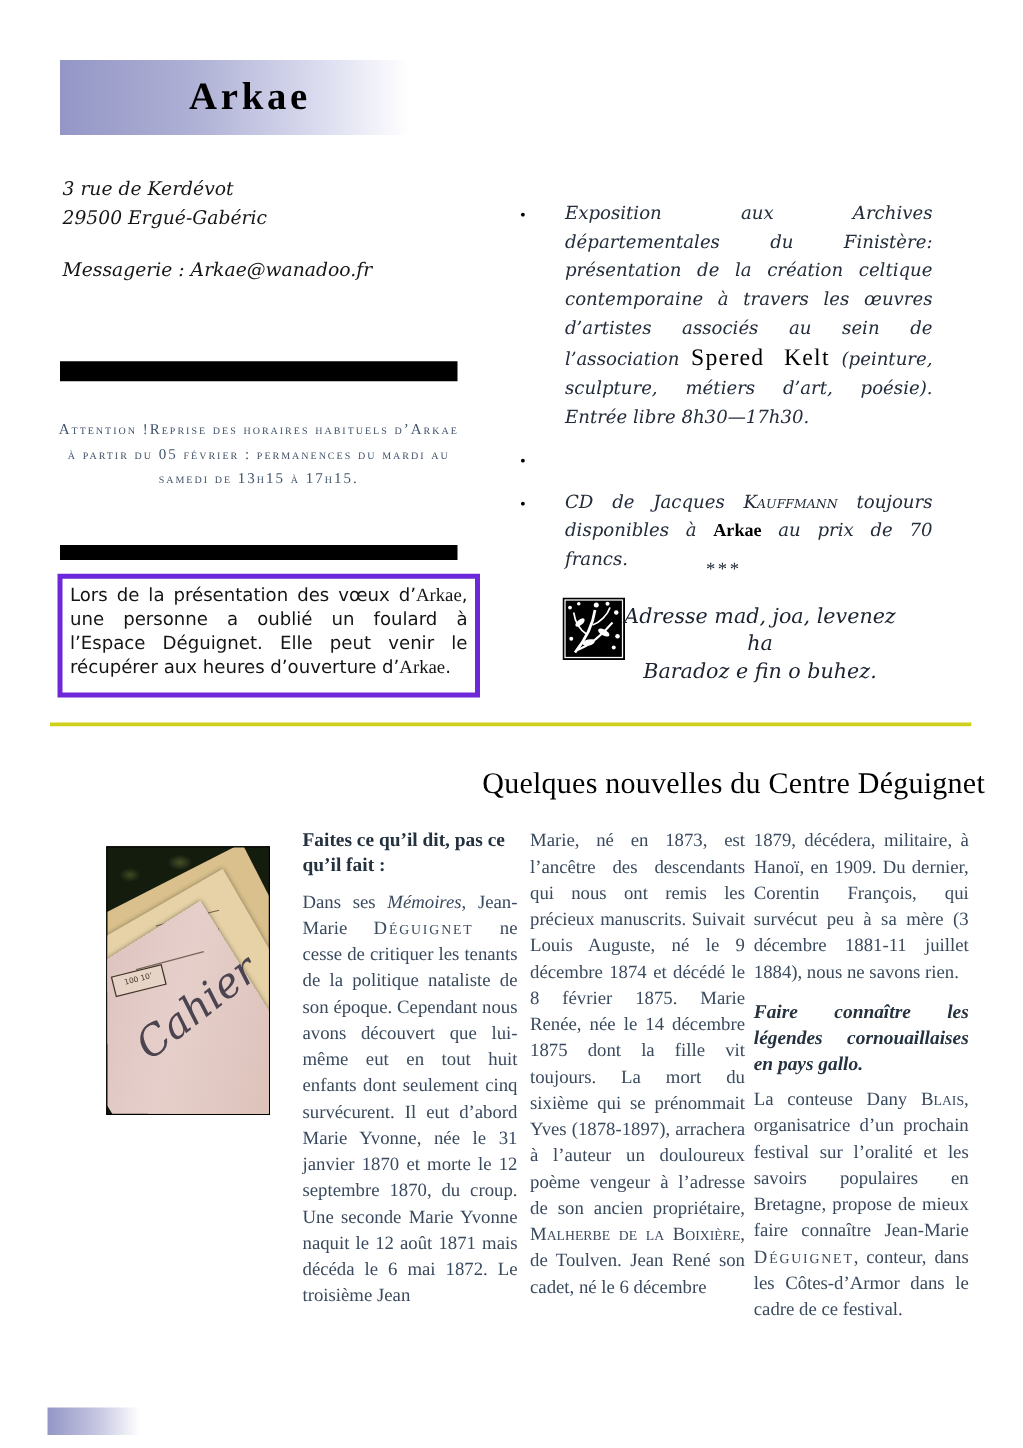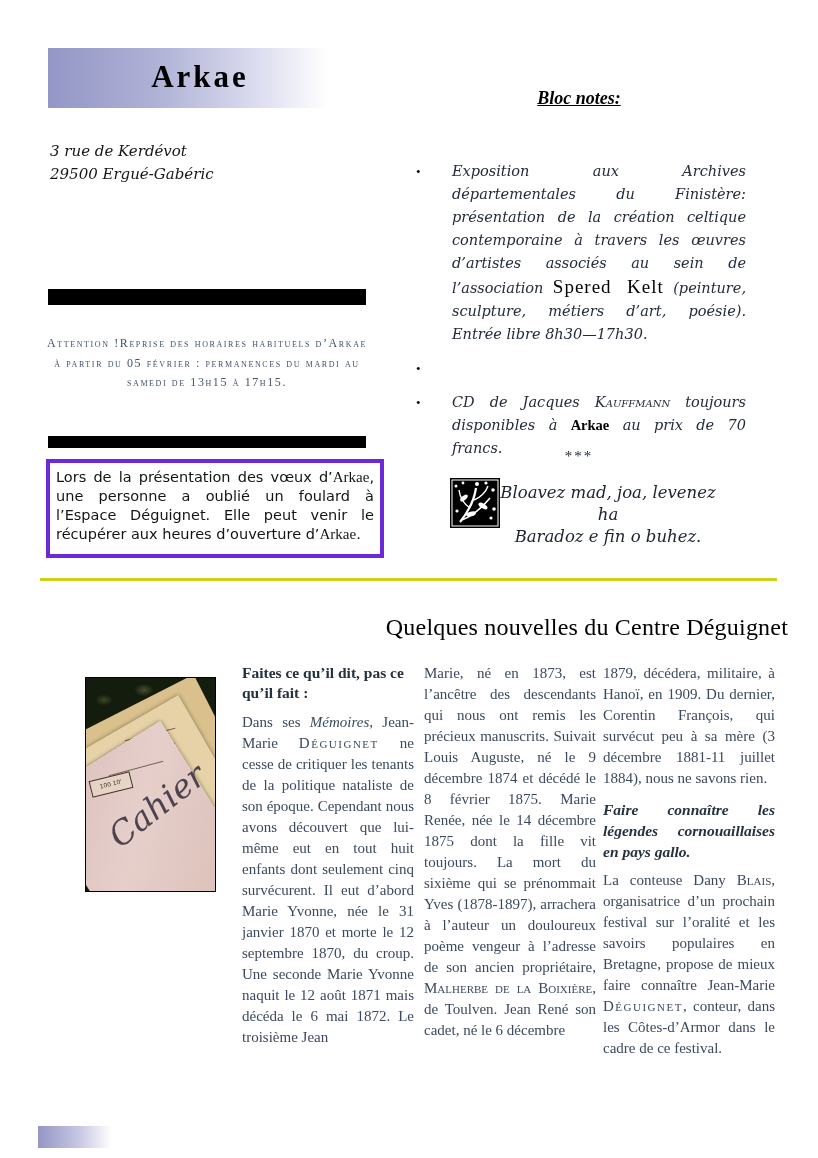--- a/index.html
+++ b/index.html
@@ -117,29 +117,29 @@
 
   <div class="masthead">
     <div class="masthead-title">Arkae</div>
   </div>
 
   <div class="address-block">
     <div>3 rue de Kerdévot</div>
     <div>29500 Ergué-Gabéric</div>
   </div>
   <div class="contact-block">
+    <div>Messagerie : Arkae@wanadoo.fr</div>
   </div>
 
   <div class="black-bar bar-top"></div>
   <div class="attention">Attention !Reprise des horaires habituels d’Arkae à partir du 05 février : permanences du mardi au samedi de 13h15 à 17h15.</div>
   <div class="black-bar bar-bottom"></div>
 
   <div class="foulard-box"><span>Lors de la présentation des vœux d’</span><span class="serif">Arkae</span><span>, une personne a oublié un foulard à l’Espace Déguignet. Elle peut venir le récupérer aux heures d’ouverture d’</span><span class="serif">Arkae</span><span>.</span></div>
 
-  <div class="bloc-title">Bloc notes:</div>
   <div class="bullets">
     <div class="bullet-item">
       <span class="bullet-dot">•</span>
       <div class="bullet-text"><span>Exposition aux Archives départementales du Finistère: présentation de la création celtique contemporaine à travers les œuvres d’artistes associés au sein de l’association </span><span class="rm-lg">Spered Kelt</span><span> (peinture, sculpture, métiers d’art, poésie). Entrée libre 8h30—17h30.</span></div>
     </div>
     <div class="bullet-item">
       <span class="bullet-dot">•</span>
     </div>
     <div class="bullet-item">
       <span class="bullet-dot">•</span>
@@ -163,21 +163,21 @@
       <circle cx="36" cy="5" r="1.6" fill="#fff"></circle>
       <circle cx="43" cy="12" r="1.8" fill="#fff"></circle>
       <circle cx="44" cy="31" r="1.8" fill="#fff"></circle>
       <circle cx="41" cy="40" r="1.6" fill="#fff"></circle>
       <circle cx="7" cy="33" r="1.6" fill="#fff"></circle>
       <circle cx="6" cy="8" r="1.5" fill="#fff"></circle>
       <circle cx="13" cy="5" r="1.4" fill="#fff"></circle>
     </svg>
   </div>
   <div class="breton">
-    <div>Bloavez mad, joa, levenez ha</div>
+    <div>Adresse mad, joa, levenez ha</div>
     <div>Baradoz e fin o buhez.</div>
   </div>
 
   <div class="yellow-rule"></div>
   <div class="news-title">Quelques nouvelles du Centre Déguignet</div>
 
   <div class="photo">
     <div class="grass"></div>
     <div class="paper paper-a"></div>
     <div class="paper paper-b"></div>

